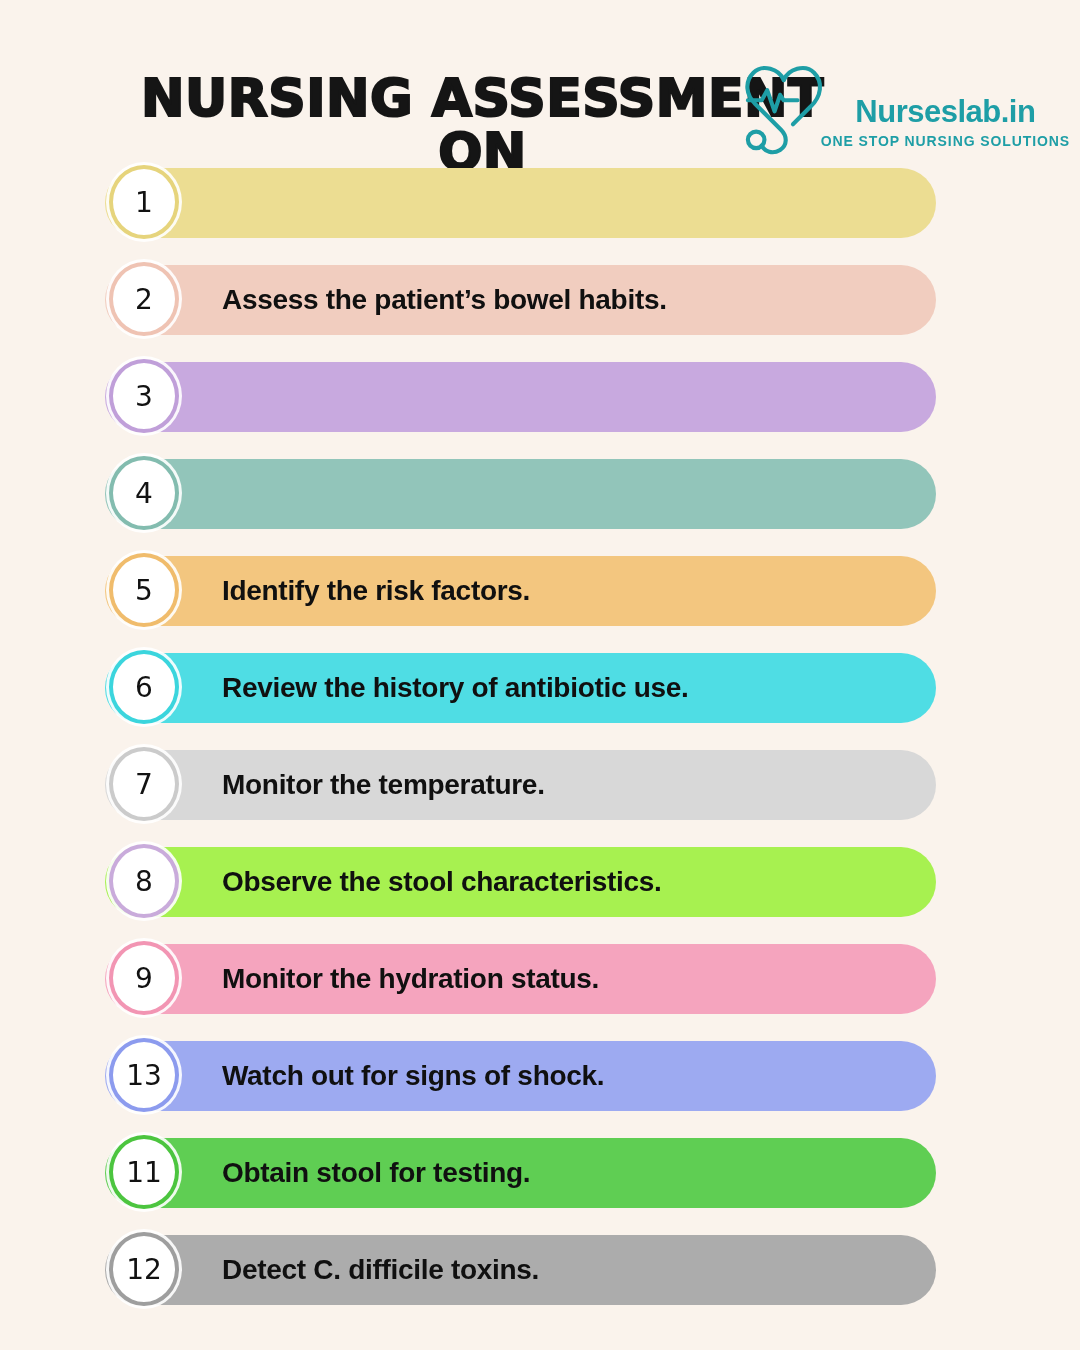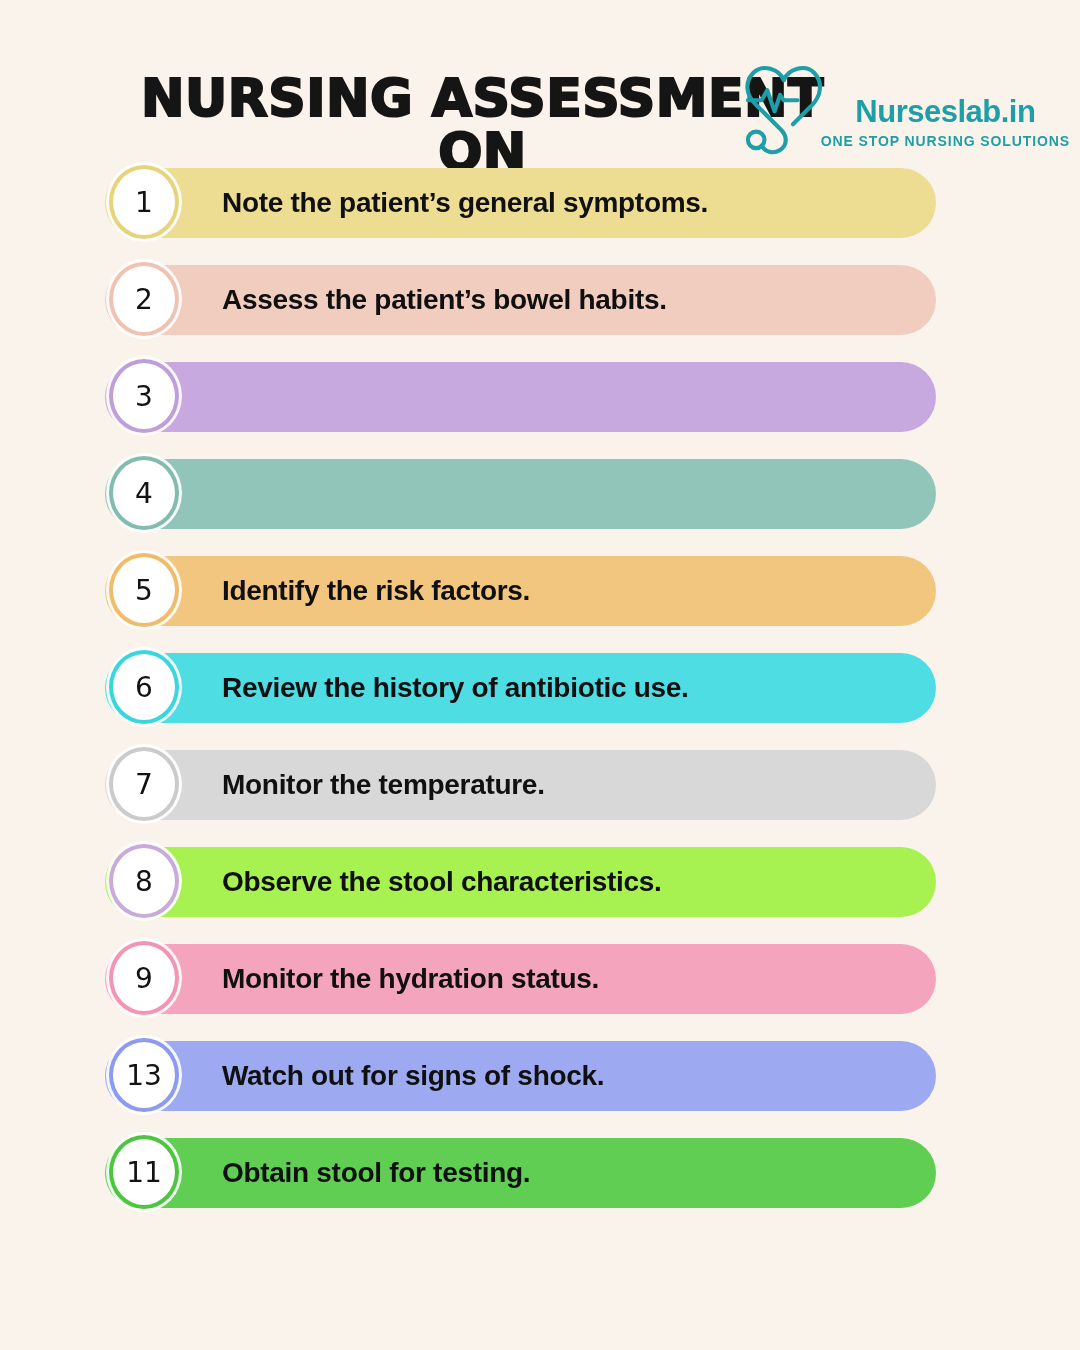--- a/index.html
+++ b/index.html
@@ -123,21 +123,20 @@
       <div class="logo-tagline">ONE STOP NURSING SOLUTIONS</div>
     </div>
   </div>
 
   <div class="checklist" id="checklist">
       <div class="row" style="--bar: #ECDD92; --ring: #E6D47C;">
     <div class="bar"></div>
     <div class="circle">
       <span class="num">1</span>
     </div>
-    <div class="label">Note the patient’s general symptoms.</div>
   </div>
       <div class="row" style="--bar: #F1CDBF; --ring: #EFC3B3;">
     <div class="bar"></div>
     <div class="circle">
       <span class="num">2</span>
     </div>
     <div class="label">Assess the patient’s bowel habits.</div>
   </div>
       <div class="row" style="--bar: #C8A9DF; --ring: #C09FD9;">
     <div class="bar"></div>
@@ -193,15 +192,22 @@
     </div>
     <div class="label">Watch out for signs of shock.</div>
   </div>
       <div class="row" style="--bar: #5FCE53; --ring: #4CC53F;">
     <div class="bar"></div>
     <div class="circle">
       <span class="num">11</span>
     </div>
     <div class="label">Obtain stool for testing.</div>
   </div>
+      <div class="row" style="--bar: #ACACAC; --ring: #9E9E9E;">
+    <div class="bar"></div>
+    <div class="circle">
+      <span class="num">12</span>
+    </div>
+    <div class="label">Detect C. difficile toxins.</div>
+  </div>
     </div>
 
 </div>
 
 </body></html>

